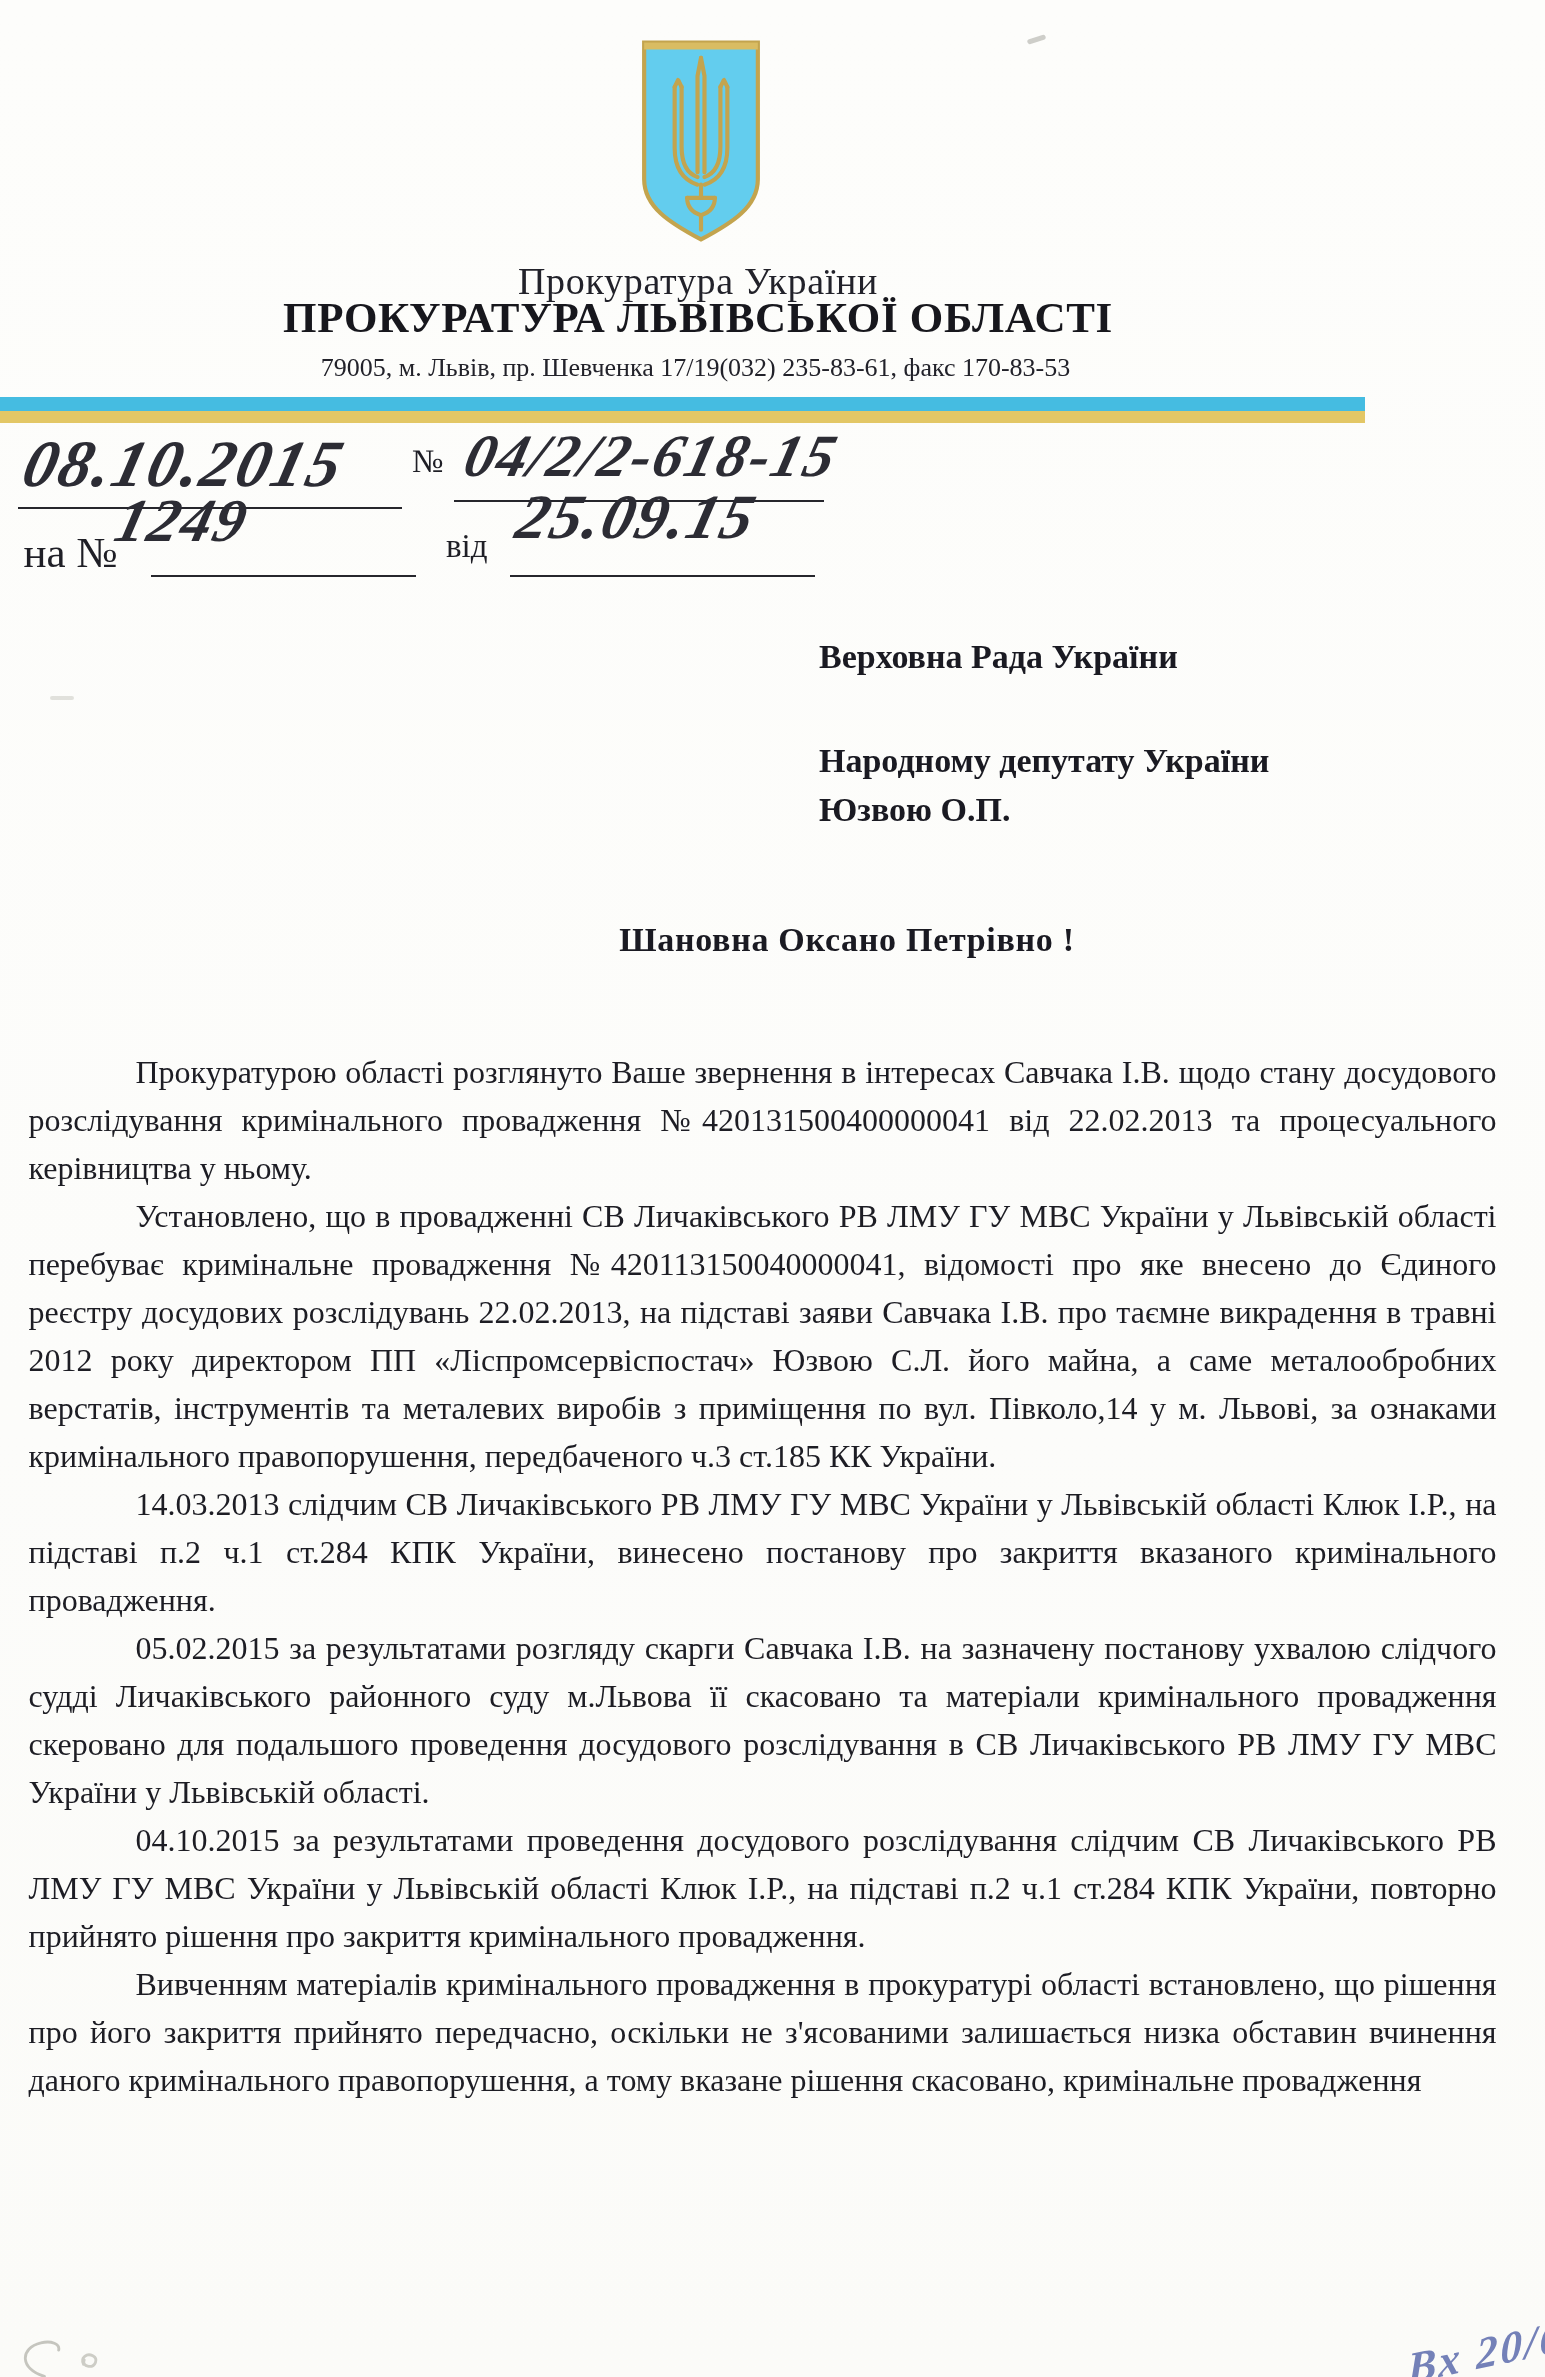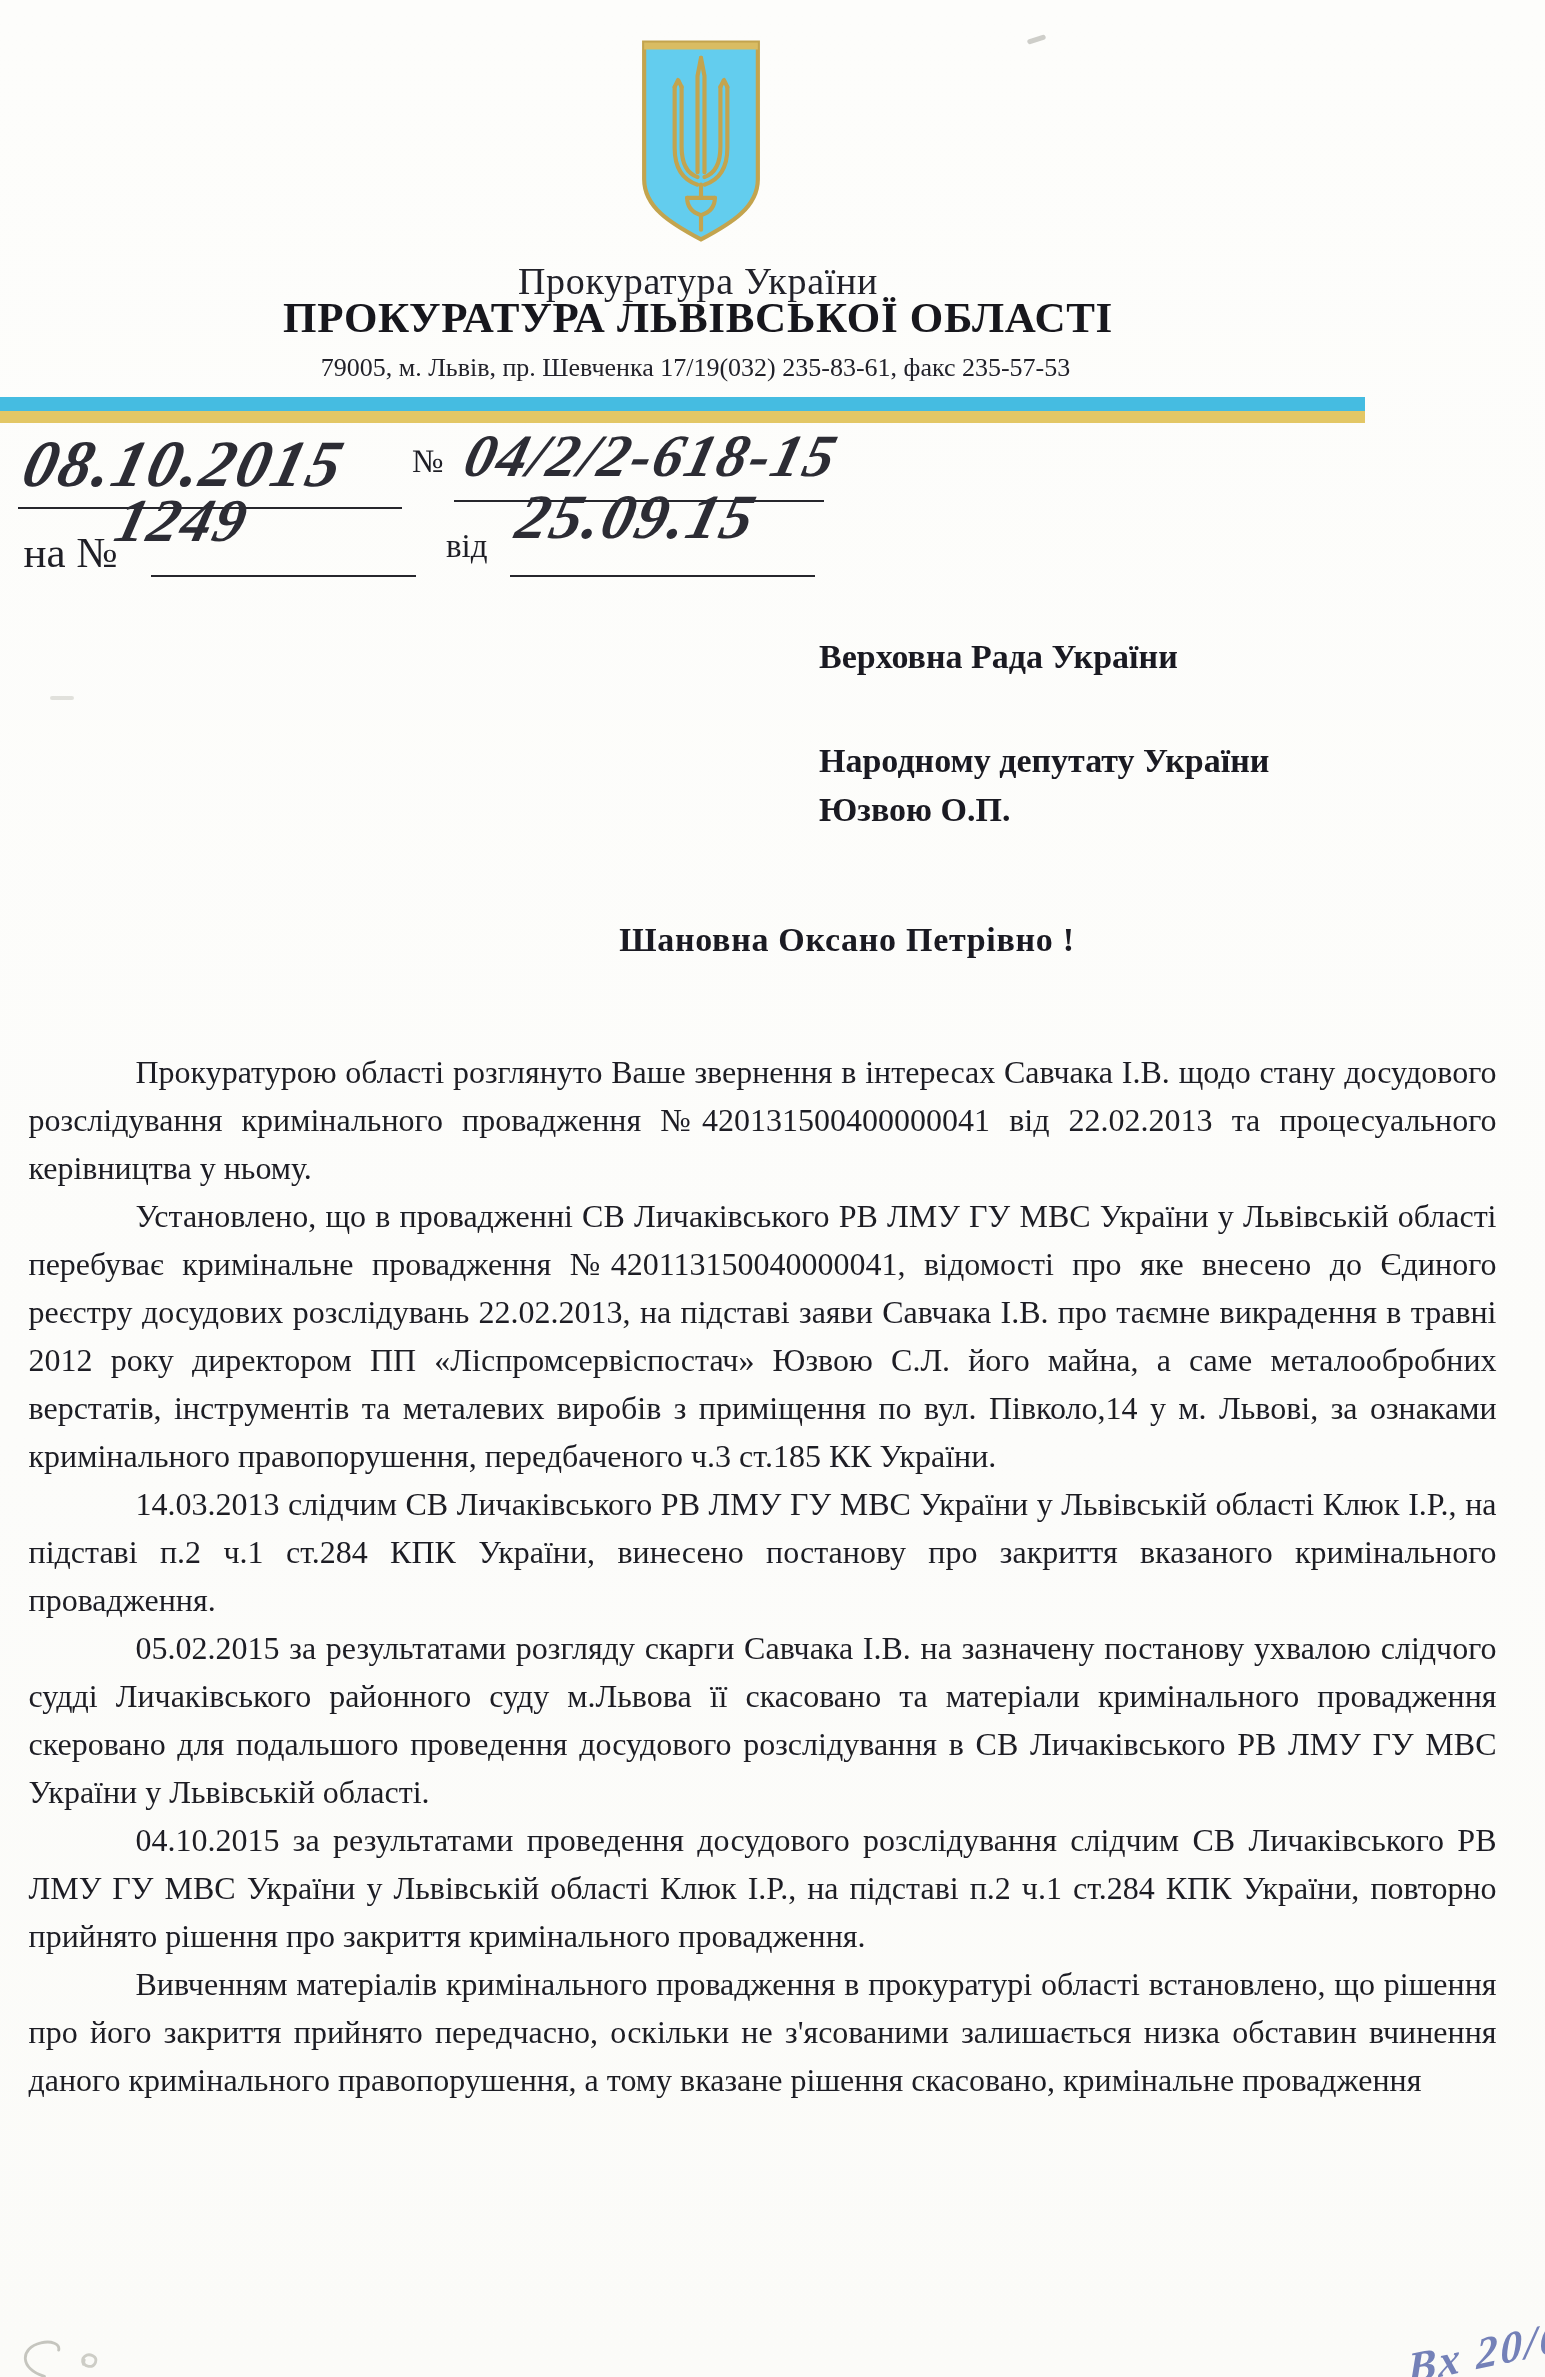--- a/index.html
+++ b/index.html
@@ -95,21 +95,21 @@
       <path d="M70,232 C70,248 80,254 90,257 C100,254 110,248 110,232"></path>
       <path d="M90,213 V232"></path>
       <path d="M90,257 L90,278"></path>
     </g>
   </svg>
 
   <div class="org-line1">Прокуратура України</div>
   <div class="org-line2">ПРОКУРАТУРА ЛЬВІВСЬКОЇ ОБЛАСТІ</div>
   <div class="contacts">
     <span>79005, м. Львів, пр. Шевченка 17/19</span>
-    <span>(032) 235-83-61, факс 235-57-53</span>
+    <span>(032) 235-83-61, факс 170-83-53</span>
   </div>
   <div class="bar">
     <span class="blue"></span>
     <span class="yellow"></span>
   </div>
 
   <div class="ref-date hand">08.10.2015</div>
   <div class="ref-no-label">№</div>
   <div class="ref-number hand">04/2/2-618-15</div>
   <div class="uline ul-1"></div>

